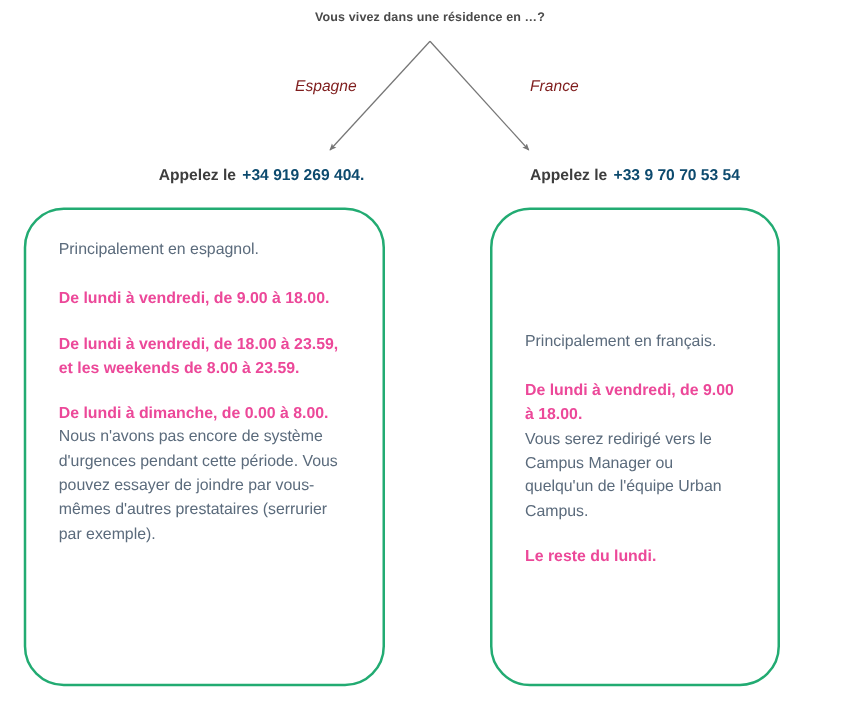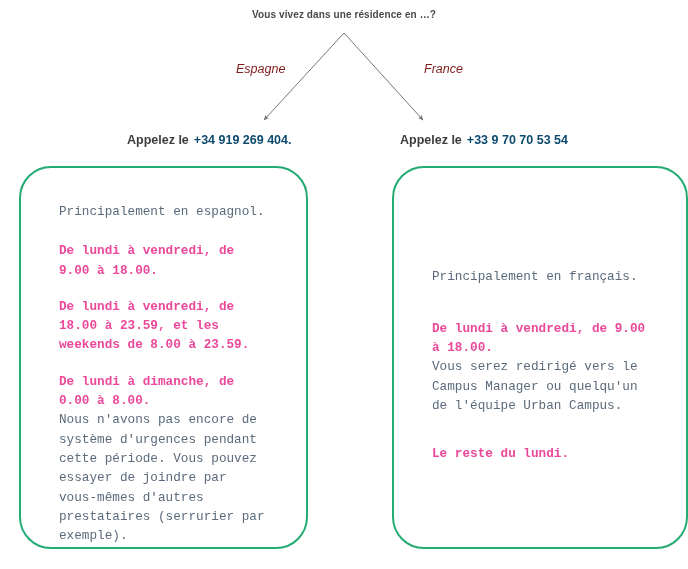--- a/index.html
+++ b/index.html
@@ -56,21 +56,21 @@
 
   
   .call-line {
     position: absolute;
     font-size: 12.5px;
     font-weight: bold;
     color: #3d3d3d;
     white-space: nowrap;
   }
   .call-line.left  { top: 133px; left: 127px; }
-  .call-line.right { top: 133px; left: 400px; }
+  .call-line.right { top: 133px; left: 424px; }
   .call-line .phone {
     color: #0c4a6e;
     font-weight: bold;
     margin-left: 5px;
   }
 
   
   .card {
     position: absolute;
     box-sizing: border-box;
@@ -81,34 +81,33 @@
   .card.left {
     left: 19px;
     top: 166px;
     width: 289px;
     height: 383px;
     padding: 22px 26px 18px 26px;
   }
   .card.right {
     left: 392px;
     top: 166px;
-    width: 296px;
+    width: 232px;
     height: 383px;
     padding: 22px 26px 18px 26px;
     display: flex;
     flex-direction: column;
     justify-content: center;
   }
 
   .card p {
-    margin: 12px;
+    margin: 0;
     font-size: 12.7px;
     line-height: 1.52;
     color: #5b6b7c;
-    font-family: Liberation Mono, monospace;
   }
   .card .block { margin-bottom: 17px; }
   .card .block:last-child { margin-bottom: 0; }
   .card .heading {
     display: block;
     font-weight: bold;
     color: #ec4899;
   }
   .card .intro {
     margin-bottom: 20px;

